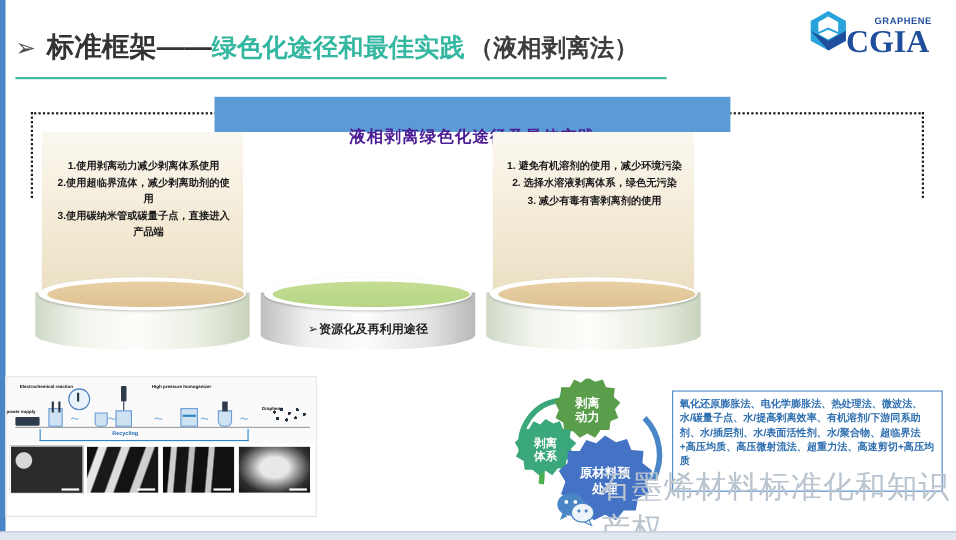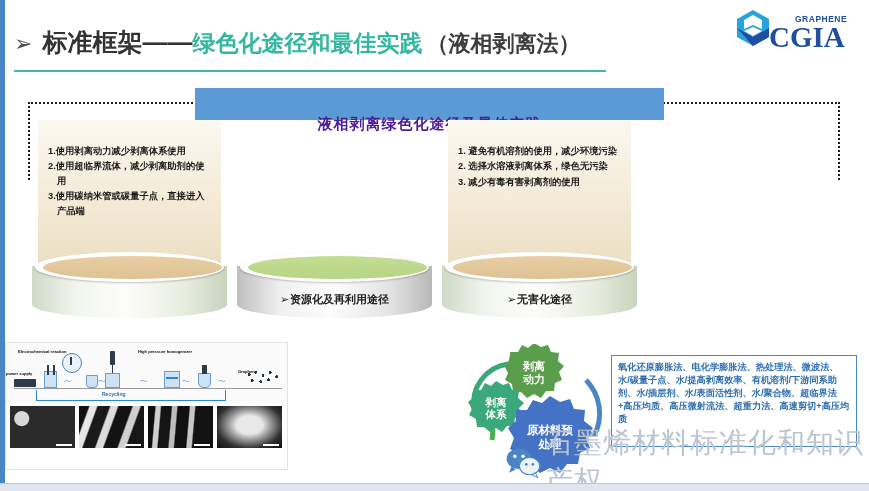--- a/index.html
+++ b/index.html
@@ -82,20 +82,21 @@
     position: absolute; left: 6px; top: 0; width: 183px; height: 150px;
     padding: 24px 8px 0 10px;
   }
   .col-panel.tan  { background: linear-gradient(180deg,#fbf8f0 0%,#f3e9d4 60%,#eadfc2 100%); }
   .col-panel.grn  { background: linear-gradient(180deg,#f4f8ec 0%,#e1eecb 60%,#d6e8bb 100%); }
   .col-list { list-style: none; }
   .col-list li {
     font-size: 9.3px; color: #1a1a1a; line-height: 1.55;
     font-weight: bold; text-indent: -9px; padding-left: 9px;
     margin-bottom: 1px;
+    text-align: center;
   }
 
   
   .cylinder {
     position: absolute; left: 0; top: 132px; width: 195px; height: 72px;
   }
   .cyl-body {
     position: absolute; left: 0; top: 14px; width: 195px; height: 52px;
     border-radius: 0 0 50% 50% / 0 0 26% 26%;
   }
@@ -271,23 +272,20 @@
         <ul class="col-list">
           <li>1. 避免有机溶剂的使用，减少环境污染</li>
           <li>2. 选择水溶液剥离体系，绿色无污染</li>
           <li>3. 减少有毒有害剥离剂的使用</li>
         </ul>
       </div>
       <div class="cylinder">
         <div class="cyl-body tan"></div>
         <div class="cyl-top">
           <div class="cyl-fill tan"></div>
-        </div>
-        <div class="cyl-label">
-          <span class="arw">➢</span><span>无害化途径</span>
         </div>
       </div>
     </div>
 
 
   </div>
 
   <div class="figure">
     <div class="fig-top">
       <div class="fig-lbl" style="left:12px; top:6px;">Electrochemical reaction</div>

